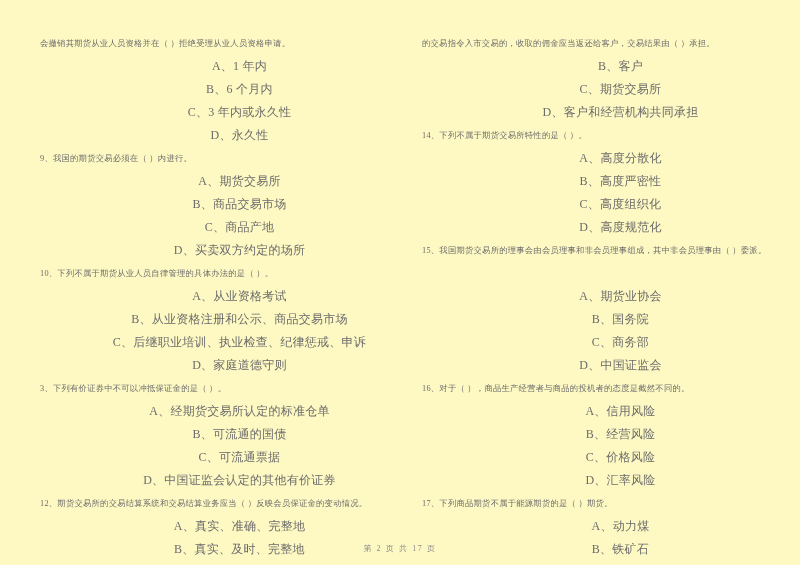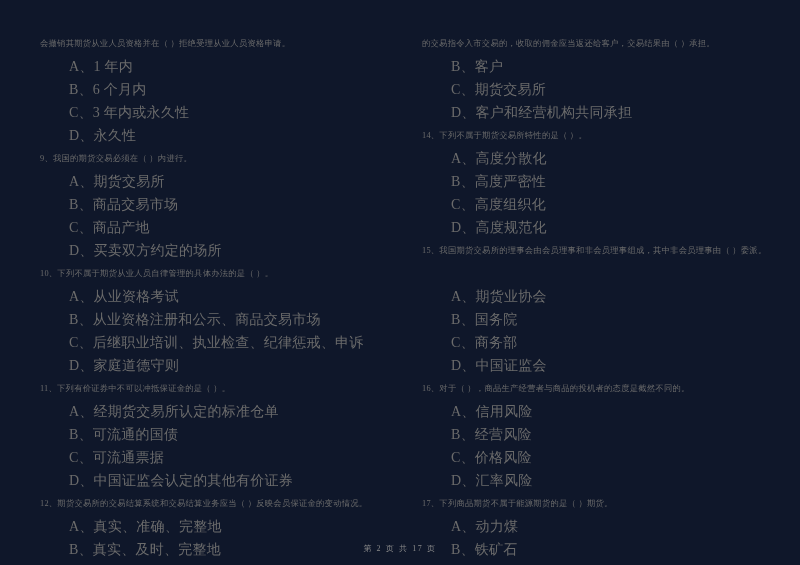--- a/index.html
+++ b/index.html
@@ -11,21 +11,21 @@
     width: 800px;
     height: 565px;
     position: relative;
     overflow: hidden;
     font-family: "Liberation Serif", "DejaVu Serif", serif;
     color: #6f6f6f;
   }
   .page {
     position: absolute;
     inset: 0;
-    background: #0f172a;
+    background: #fef9c3;
   }
   .columns {
     position: absolute;
     left: 0;
     top: 0;
     width: 800px;
     height: 520px;
     display: flex;
     flex-direction: row;
   }
@@ -50,26 +50,27 @@
   }
   .q-stem.hang {
     padding-left: 21px;
     text-indent: -21px;
   }
   .q-stem.cont {
     padding-left: 0;
     text-indent: 0;
   }
   .opt {
-    font-size: 14px;
+    font-size: 12px;
     line-height: 23px;
     letter-spacing: 0.25px;
     color: #6b6b6b;
     padding-left: 29px;
     white-space: nowrap;
+    text-align: center;
   }
   .spacer {
     height: 23px;
   }
   .footer {
     position: absolute;
     left: 0;
     bottom: 11px;
     width: 800px;
     text-align: center;
@@ -93,21 +94,21 @@
         <div class="q-stem hang">9、我国的期货交易必须在（     ）内进行。</div>
         <div class="opt">A、期货交易所</div>
         <div class="opt">B、商品交易市场</div>
         <div class="opt">C、商品产地</div>
         <div class="opt">D、买卖双方约定的场所</div>
         <div class="q-stem hang">10、下列不属于期货从业人员自律管理的具体办法的是（     ）。</div>
         <div class="opt">A、从业资格考试</div>
         <div class="opt">B、从业资格注册和公示、商品交易市场</div>
         <div class="opt">C、后继职业培训、执业检查、纪律惩戒、申诉</div>
         <div class="opt">D、家庭道德守则</div>
-        <div class="q-stem hang">11、下列有价证券中不可以冲抵保证金的是（     ）。</div>
+        <div class="q-stem hang">3、下列有价证券中不可以冲抵保证金的是（     ）。</div>
         <div class="opt">A、经期货交易所认定的标准仓单</div>
         <div class="opt">B、可流通的国债</div>
         <div class="opt">C、可流通票据</div>
         <div class="opt">D、中国证监会认定的其他有价证券</div>
         <div class="q-stem hang">12、期货交易所的交易结算系统和交易结算业务应当（     ）反映会员保证金的变动情况。</div>
         <div class="opt">A、真实、准确、完整地</div>
         <div class="opt">B、真实、及时、完整地</div>
         <div class="opt">C、准确、及时、完整地</div>
       </div>
 

